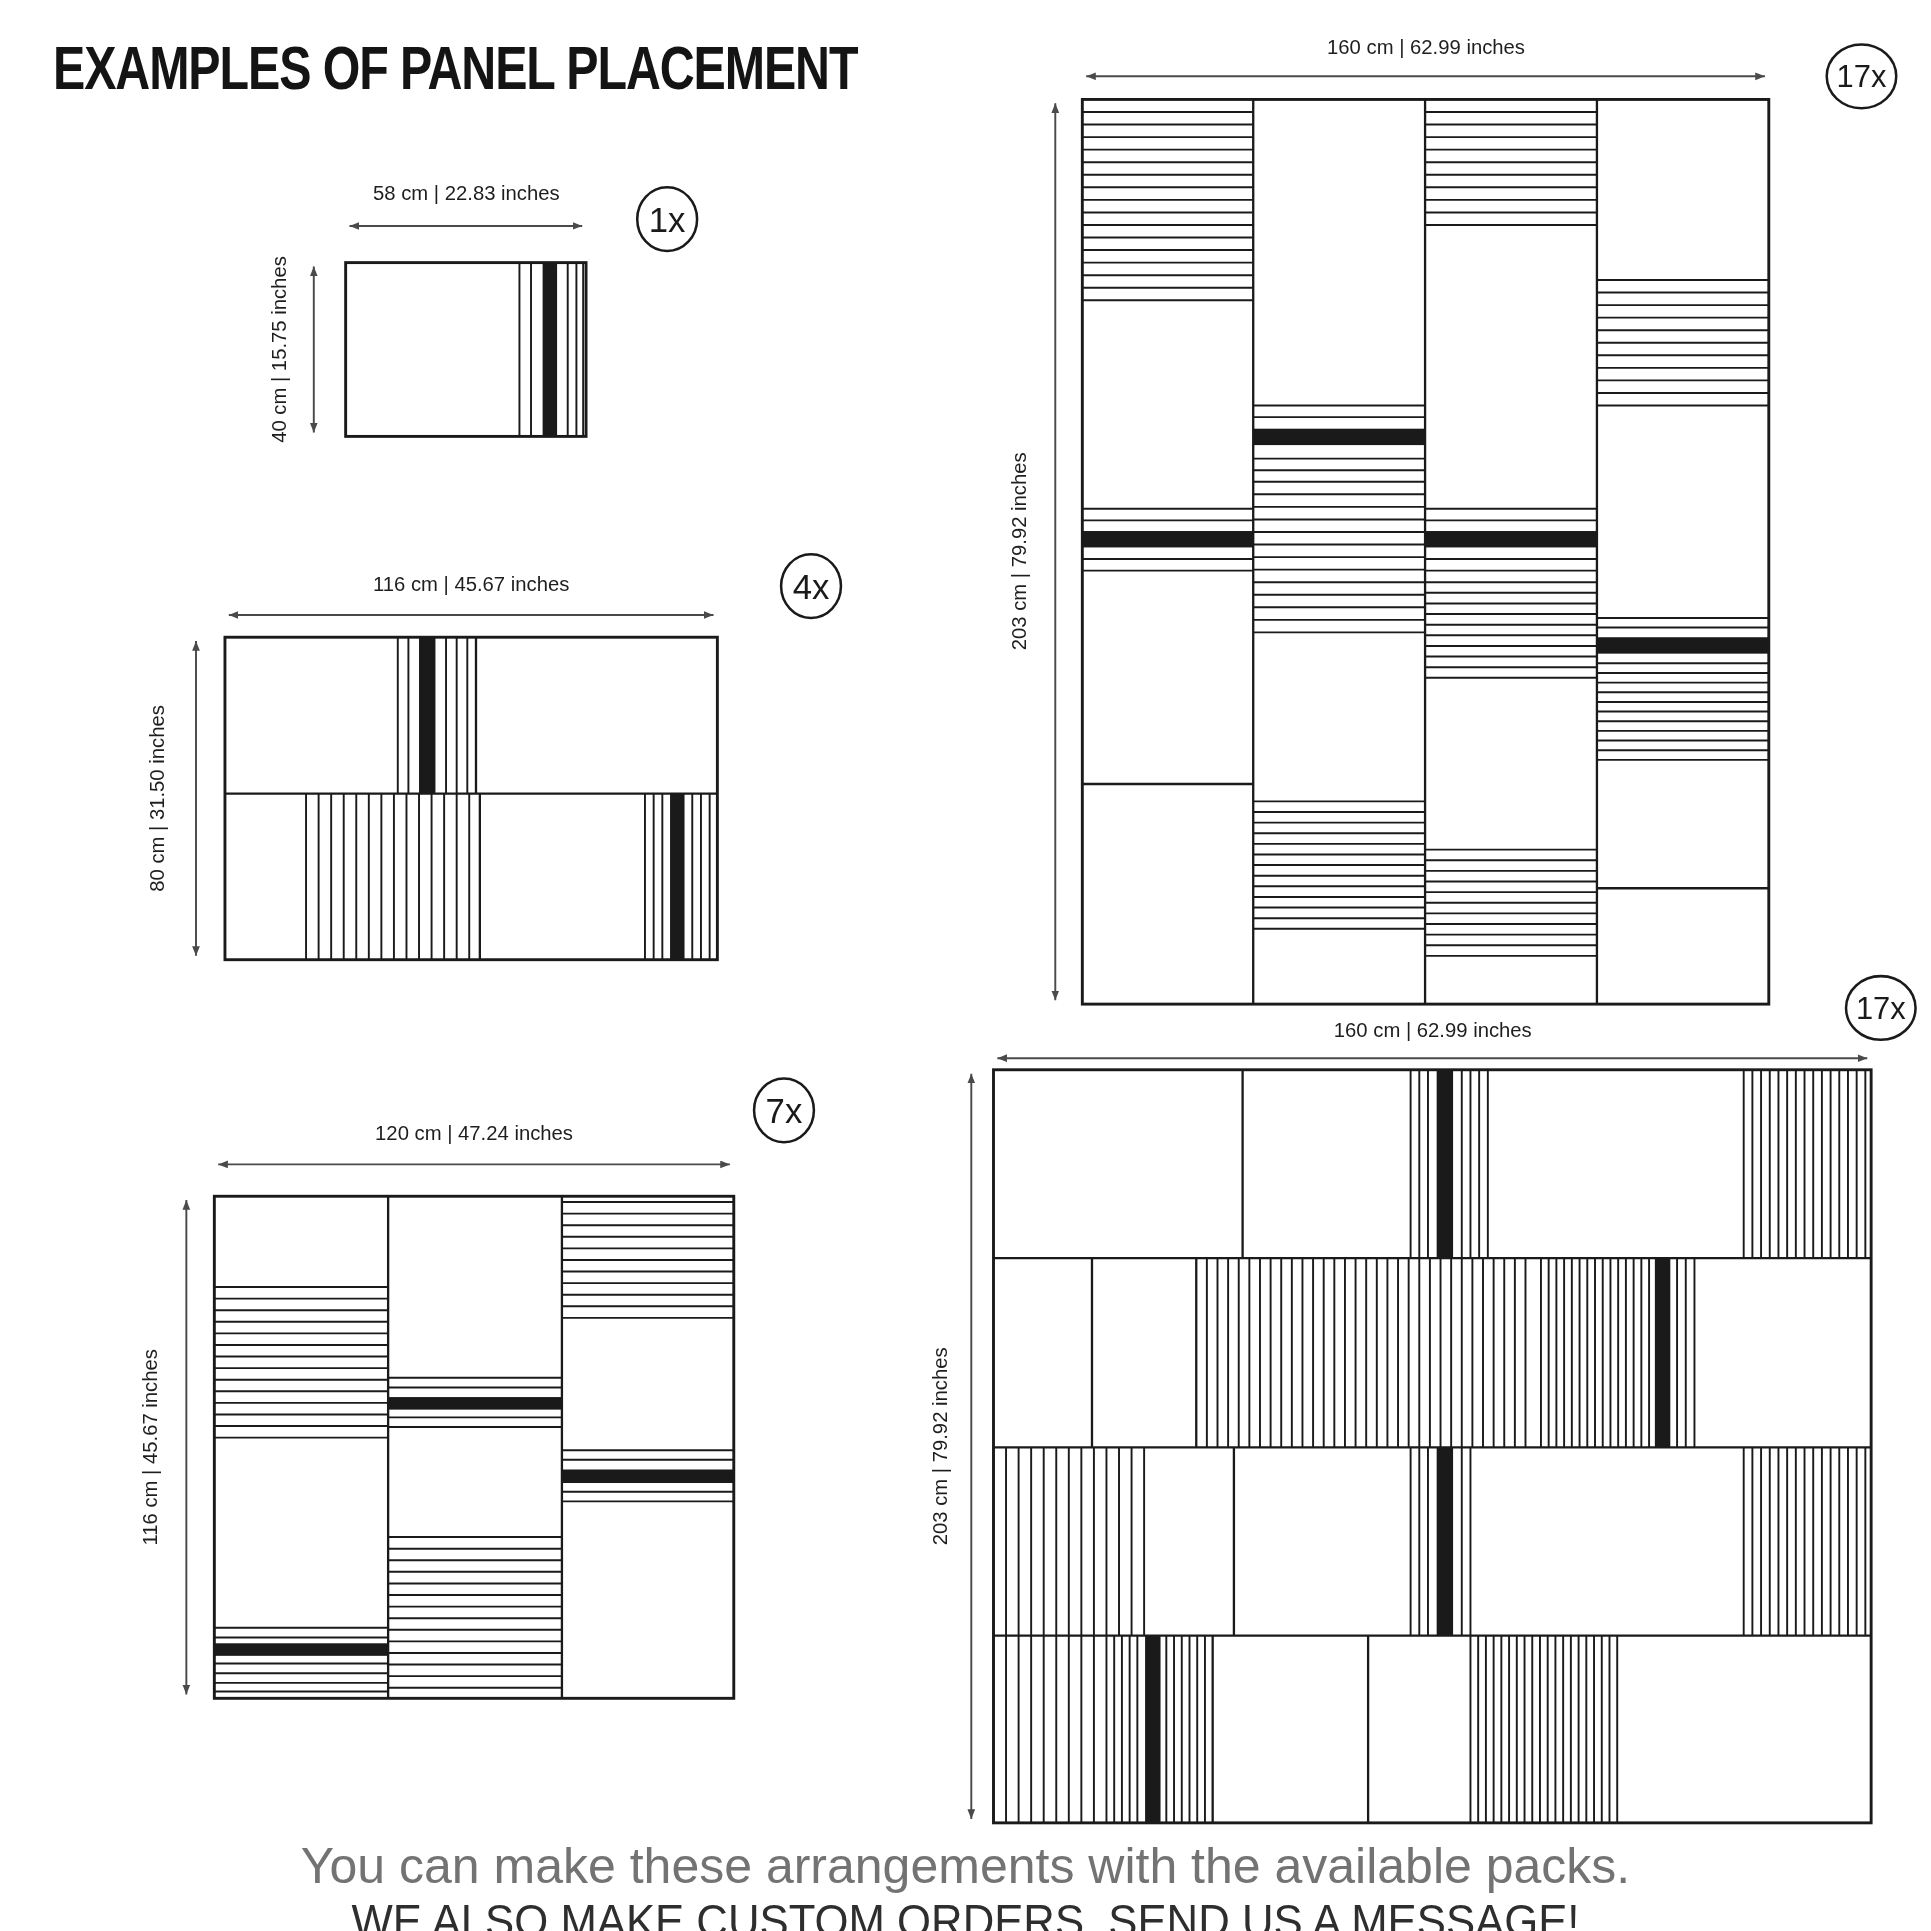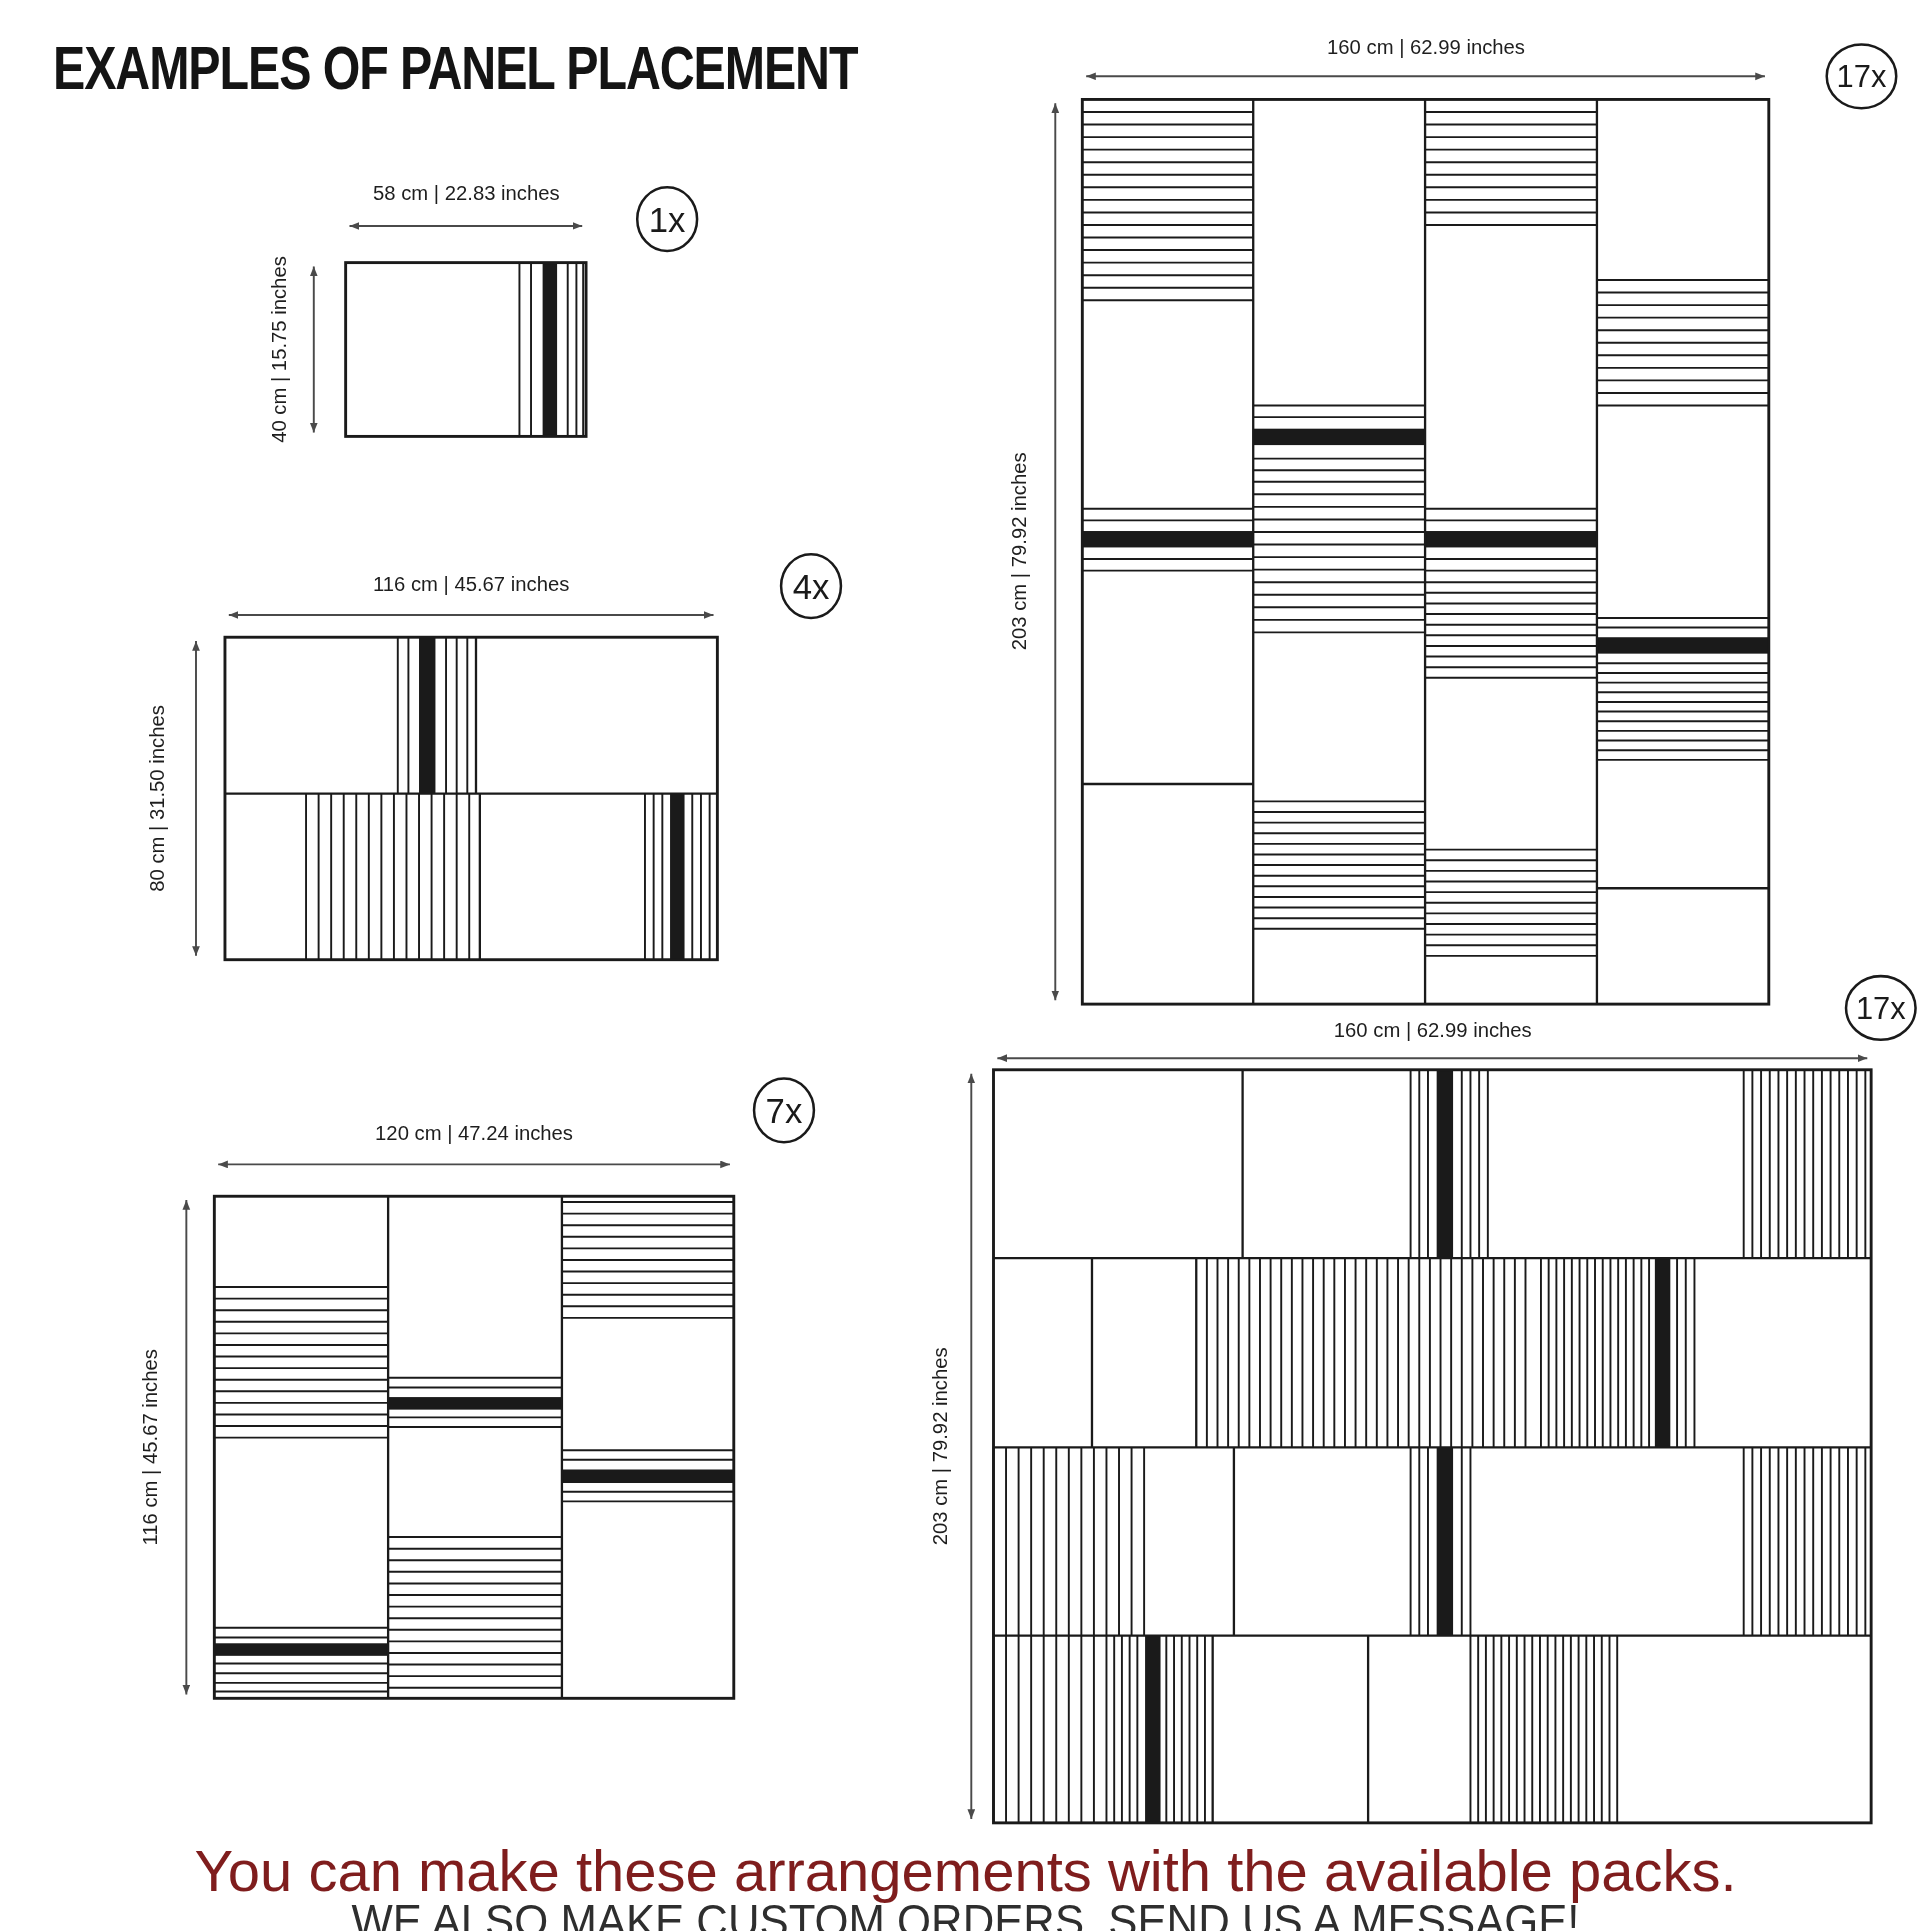--- a/index.html
+++ b/index.html
@@ -9,21 +9,21 @@
   }
   #diagram-svg{position:absolute;left:0;top:0;}
   .page-title{
     position:absolute;left:53px;top:37px;
     font-size:62px;font-weight:bold;letter-spacing:-1.4px;line-height:1;
     color:#141414;white-space:nowrap;
     transform:scaleX(0.78);transform-origin:left top;
   }
   .footer-line1{
     position:absolute;left:0;top:1837px;width:1931px;text-align:center;
-    font-size:58px;font-weight:400;color:#7f1d1d;white-space:nowrap;
+    font-size:50px;font-weight:400;color:#737373;white-space:nowrap;
   }
   .footer-line2{
     position:absolute;left:0;top:1894px;width:1931px;text-align:center;
     font-size:46px;font-weight:400;color:#2e2e2e;white-space:nowrap;
     transform:scaleX(0.95);transform-origin:center top;
   }
   text.dim-label{font-family:"Liberation Sans", sans-serif;font-size:21px;fill:#1e1e1e;}
   text.badge-label{font-family:"Liberation Sans", sans-serif;fill:#1a1a1a;}
 </style>
 </head>

